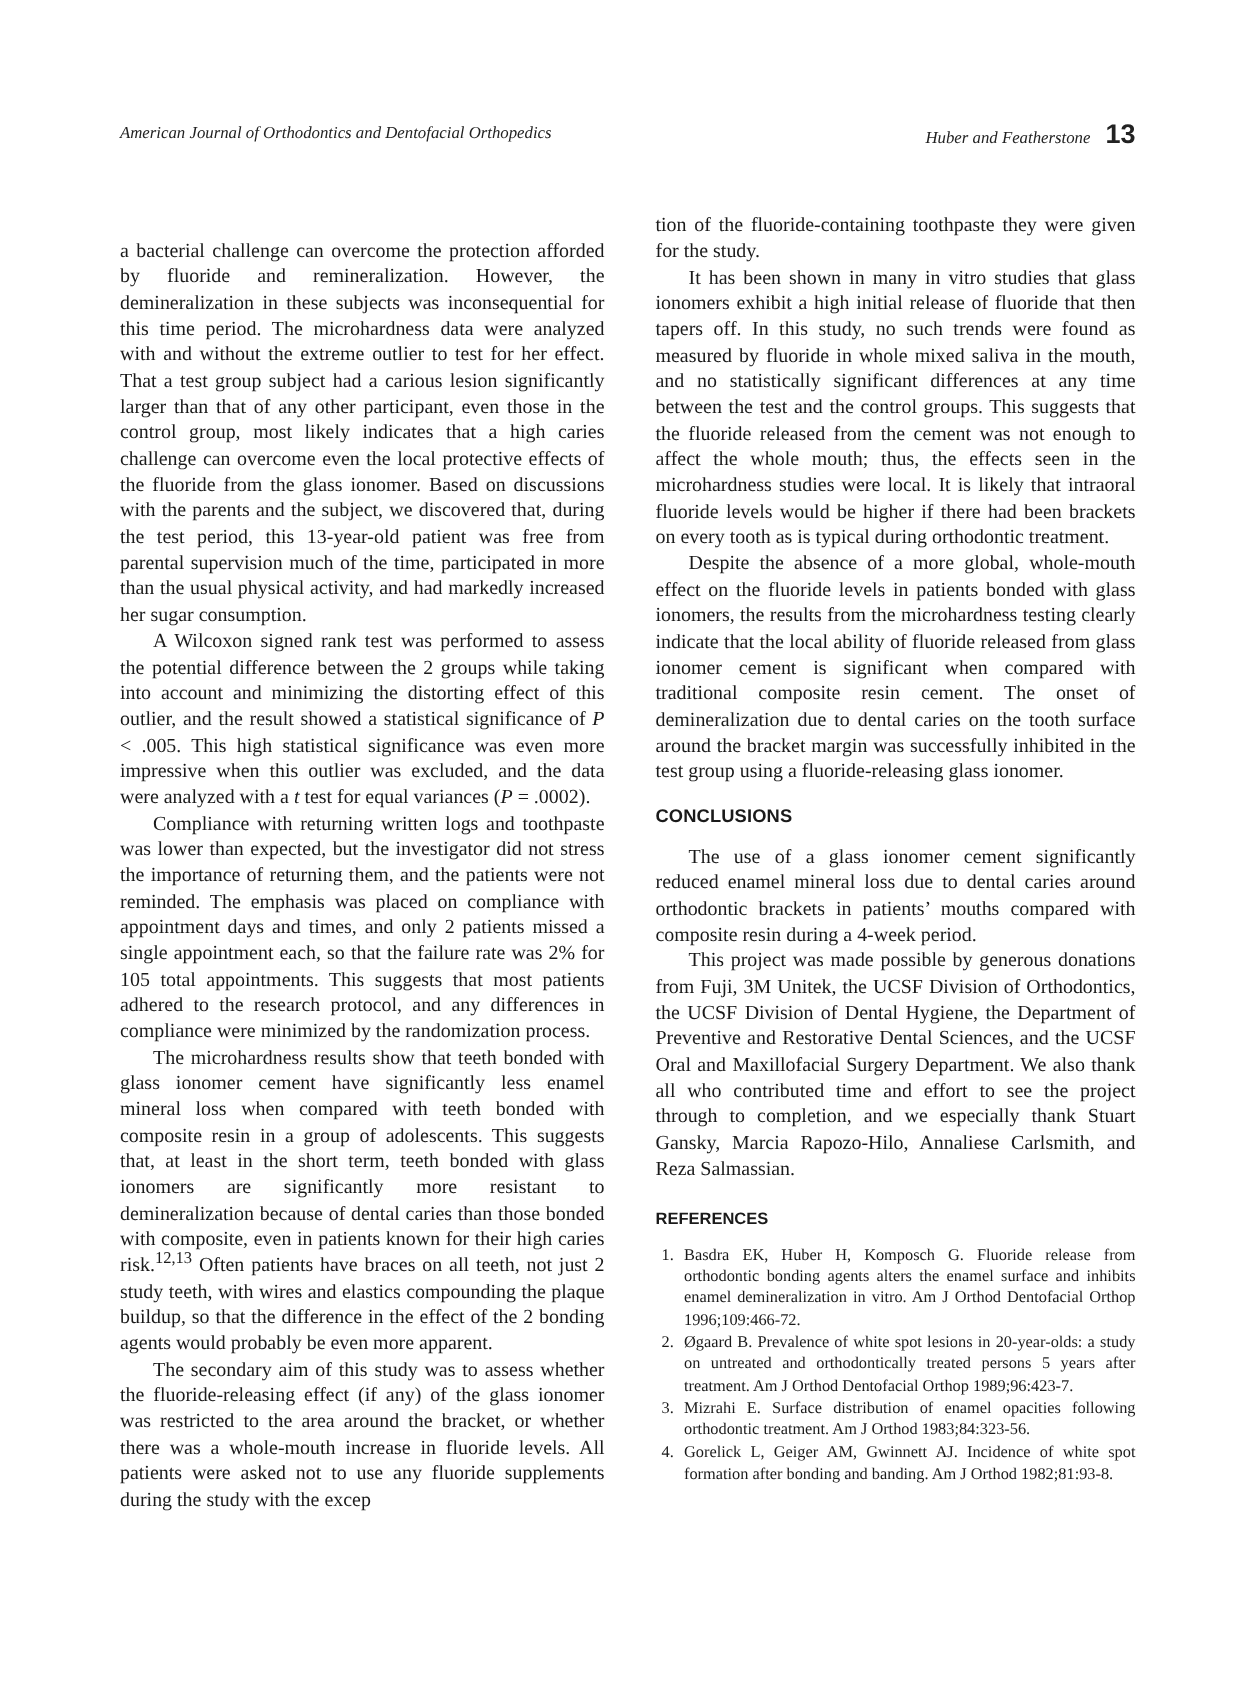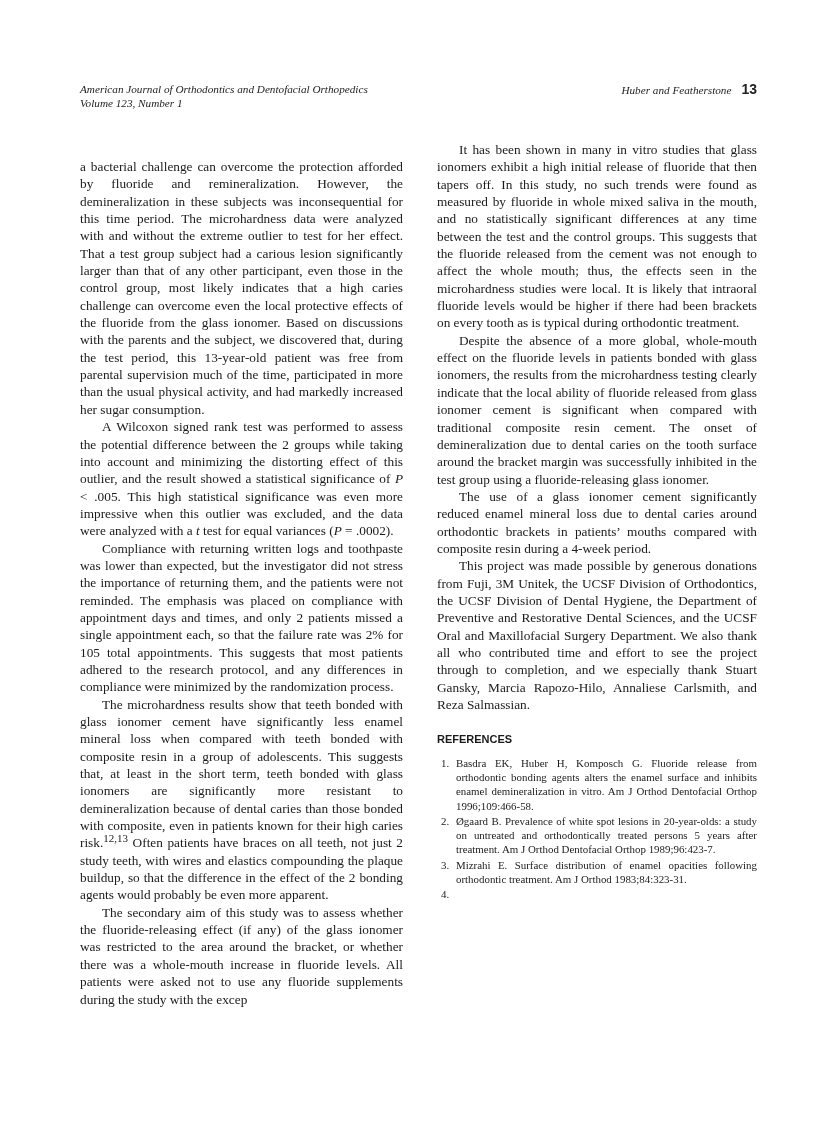--- a/index.html
+++ b/index.html
@@ -2,21 +2,21 @@
 <html><head>
 <meta charset="utf-8">
 <style>
   html, body { margin: 0; padding: 0; background: #ffffff; }
   body { width: 838px; height: 1122px; position: relative; overflow: hidden; color: #1a1a1a; }
   .page { position: absolute; left: 0; top: 16px; width: 726px; height: 1122px; }
 
   .running-head { position: absolute; left: 80px; top: 66px; width: 677px; font-family: "Liberation Serif", serif; font-style: italic; font-size: 11.2px; line-height: 14px; color: #222; }
   .rh-left { position: absolute; left: 0; top: 0; }
   .rh-right { position: absolute; right: 0; top: 0; white-space: nowrap; }
-  .page-num { font-family: "Liberation Sans", sans-serif; font-style: normal; font-weight: bold; font-size: 14px; margin-left: 10px; }
+  .page-num { font-family: "Liberation Sans", sans-serif; font-style: normal; font-weight: bold; font-size: 18px; margin-left: 10px; }
 
   .col { position: absolute; top: 125px; font-family: "Liberation Serif", serif; font-size: 13.3px; line-height: 17.35px; text-align: justify; }
   .col-left { left: 80px; width: 323px; margin-top: 17px; }
   .col-right { left: 437px; width: 320px; }
 
   .col p { margin: 0; hyphens: manual; }
   .col p.indent { text-indent: 22px; }
   .col p.first-noindent { text-indent: 0; }
   .ital { font-style: italic; }
   sup { font-size: 11px; line-height: 0; vertical-align: 5px; }
@@ -30,45 +30,46 @@
   ol.refs li .ref-num { position: absolute; left: 4px; top: 0; }
 </style>
 </head>
 <body>
 
 <div class="page">
 
   <div class="running-head">
     <div class="rh-left">
       <div>American Journal of Orthodontics and Dentofacial Orthopedics</div>
-      <div>Volume 123, Number 1</div>
     </div>
     <div class="rh-right">
       <span>Huber and Featherstone</span><span class="page-num">13</span>
     </div>
   </div>
 
   <div class="col col-left">
     <p class="first-noindent">a bacterial challenge can overcome the protection afforded by fluoride and remineralization. However, the demineralization in these subjects was inconsequential for this time period. The microhardness data were analyzed with and without the extreme outlier to test for her effect. That a test group subject had a carious lesion significantly larger than that of any other participant, even those in the control group, most likely indicates that a high caries challenge can overcome even the local protective effects of the fluoride from the glass ionomer. Based on discussions with the parents and the subject, we discovered that, during the test period, this 13-year-old patient was free from parental supervision much of the time, participated in more than the usual physical activity, and had markedly increased her sugar consumption.</p>
     <p class="indent"><span>A Wilcoxon signed rank test was performed to assess the potential difference between the 2 groups while taking into account and minimizing the distorting effect of this outlier, and the result showed a statistical significance of </span><span class="ital">P</span><span> &lt; .005. This high statistical signifi­cance was even more impressive when this outlier was excluded, and the data were analyzed with a </span><span class="ital">t</span><span> test for equal variances (</span><span class="ital">P</span><span> = .0002).</span></p>
     <p class="indent">Compliance with returning written logs and tooth­paste was lower than expected, but the investigator did not stress the importance of returning them, and the patients were not reminded. The emphasis was placed on compliance with appointment days and times, and only 2 patients missed a single appointment each, so that the failure rate was 2% for 105 total appointments. This suggests that most patients adhered to the research protocol, and any differences in compliance were min­imized by the randomization process.</p>
     <p class="indent"><span>The microhardness results show that teeth bonded with glass ionomer cement have significantly less enamel mineral loss when compared with teeth bonded with composite resin in a group of adolescents. This suggests that, at least in the short term, teeth bonded with glass ionomers are significantly more resistant to demineralization because of dental caries than those bonded with composite, even in patients known for their high caries risk.</span><sup>12,13</sup><span> Often patients have braces on all teeth, not just 2 study teeth, with wires and elastics compounding the plaque buildup, so that the difference in the effect of the 2 bonding agents would probably be even more apparent.</span></p>
     <p class="indent">The secondary aim of this study was to assess whether the fluoride-releasing effect (if any) of the glass ionomer was restricted to the area around the bracket, or whether there was a whole-mouth increase in fluoride levels. All patients were asked not to use any fluoride supplements during the study with the excep­</p>
   </div>
 
   <div class="col col-right">
+    <p class="first-noindent">tion of the fluoride-containing toothpaste they were given for the study.</p>
     <p class="indent">It has been shown in many in vitro studies that glass ionomers exhibit a high initial release of fluoride that then tapers off. In this study, no such trends were found as measured by fluoride in whole mixed saliva in the mouth, and no statistically significant differences at any time between the test and the control groups. This suggests that the fluoride released from the cement was not enough to affect the whole mouth; thus, the effects seen in the microhardness studies were local. It is likely that intraoral fluoride levels would be higher if there had been brackets on every tooth as is typical during orthodontic treatment.</p>
     <p class="indent">Despite the absence of a more global, whole-mouth effect on the fluoride levels in patients bonded with glass ionomers, the results from the microhardness testing clearly indicate that the local ability of fluoride released from glass ionomer cement is significant when compared with traditional composite resin cement. The onset of demineralization due to dental caries on the tooth surface around the bracket margin was success­fully inhibited in the test group using a fluoride-releasing glass ionomer.</p>
 
+    <div class="section-heading">CONCLUSIONS</div>
     <p class="indent">The use of a glass ionomer cement significantly reduced enamel mineral loss due to dental caries around orthodontic brackets in patients’ mouths compared with composite resin during a 4-week period.</p>
 
     <p class="indent ack">This project was made possible by generous dona­tions from Fuji, 3M Unitek, the UCSF Division of Orthodontics, the UCSF Division of Dental Hygiene, the Department of Preventive and Restorative Dental Sciences, and the UCSF Oral and Maxillofacial Sur­gery Department. We also thank all who contributed time and effort to see the project through to completion, and we especially thank Stuart Gansky, Marcia Rapozo-Hilo, Annaliese Carlsmith, and Reza Salmas­sian.</p>
 
     <div class="refs-heading">REFERENCES</div>
     <ol class="refs">
-      <li><span class="ref-num">1.</span><span>Basdra EK, Huber H, Komposch G. Fluoride release from orthodontic bonding agents alters the enamel surface and inhibits enamel demineralization in vitro. Am J Orthod Dentofacial Orthop 1996;109:466-58.</span></li>
+      <li><span class="ref-num">1.</span><span>Basdra EK, Huber H, Komposch G. Fluoride release from orthodontic bonding agents alters the enamel surface and inhibits enamel demineralization in vitro. Am J Orthod Dentofacial Orthop 1996;109:466-72.</span></li>
       <li><span class="ref-num">2.</span><span>Øgaard B. Prevalence of white spot lesions in 20-year-olds: a study on untreated and orthodontically treated persons 5 years after treatment. Am J Orthod Dentofacial Orthop 1989;96:423-7.</span></li>
-      <li><span class="ref-num">3.</span><span>Mizrahi E. Surface distribution of enamel opacities following orthodontic treatment. Am J Orthod 1983;84:323-31.</span></li>
-      <li><span class="ref-num">4.</span></li>
+      <li><span class="ref-num">3.</span><span>Mizrahi E. Surface distribution of enamel opacities following orthodontic treatment. Am J Orthod 1983;84:323-56.</span></li>
+      <li><span class="ref-num">4.</span><span>Gorelick L, Geiger AM, Gwinnett AJ. Incidence of white spot formation after bonding and banding. Am J Orthod 1982;81:93-8.</span></li>
     </ol>
   </div>
 
 </div>
 
 </body></html>

